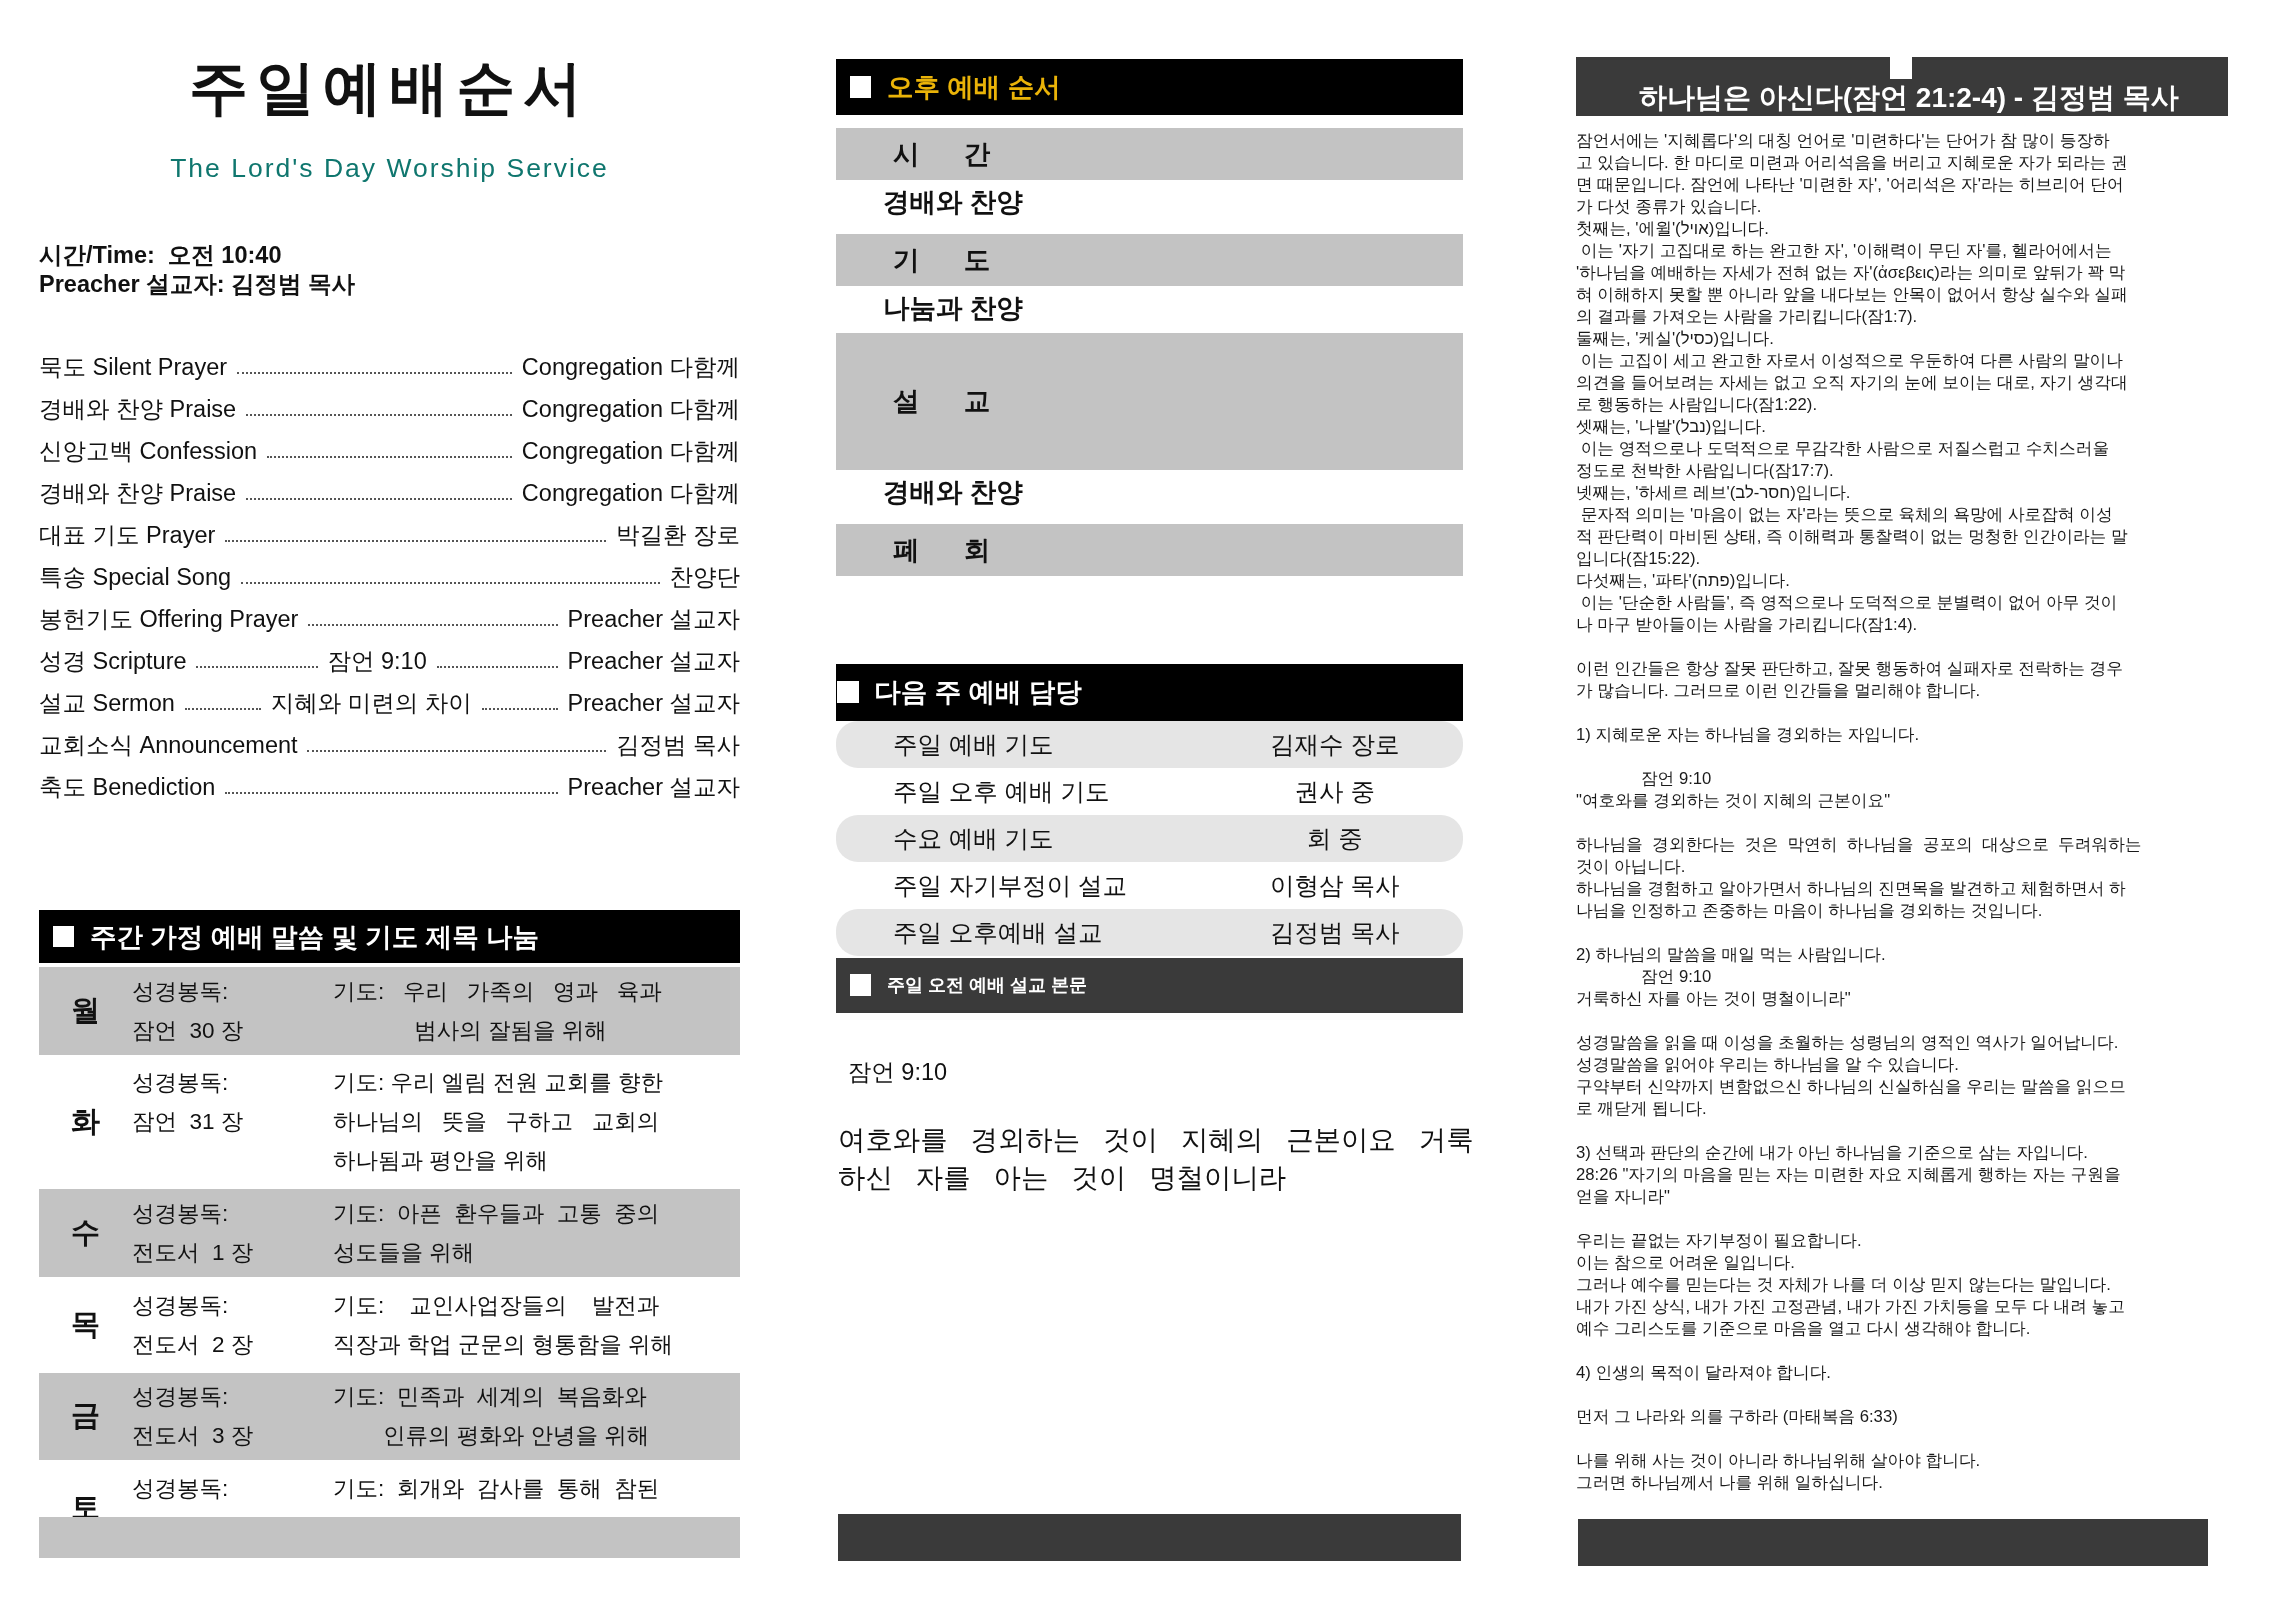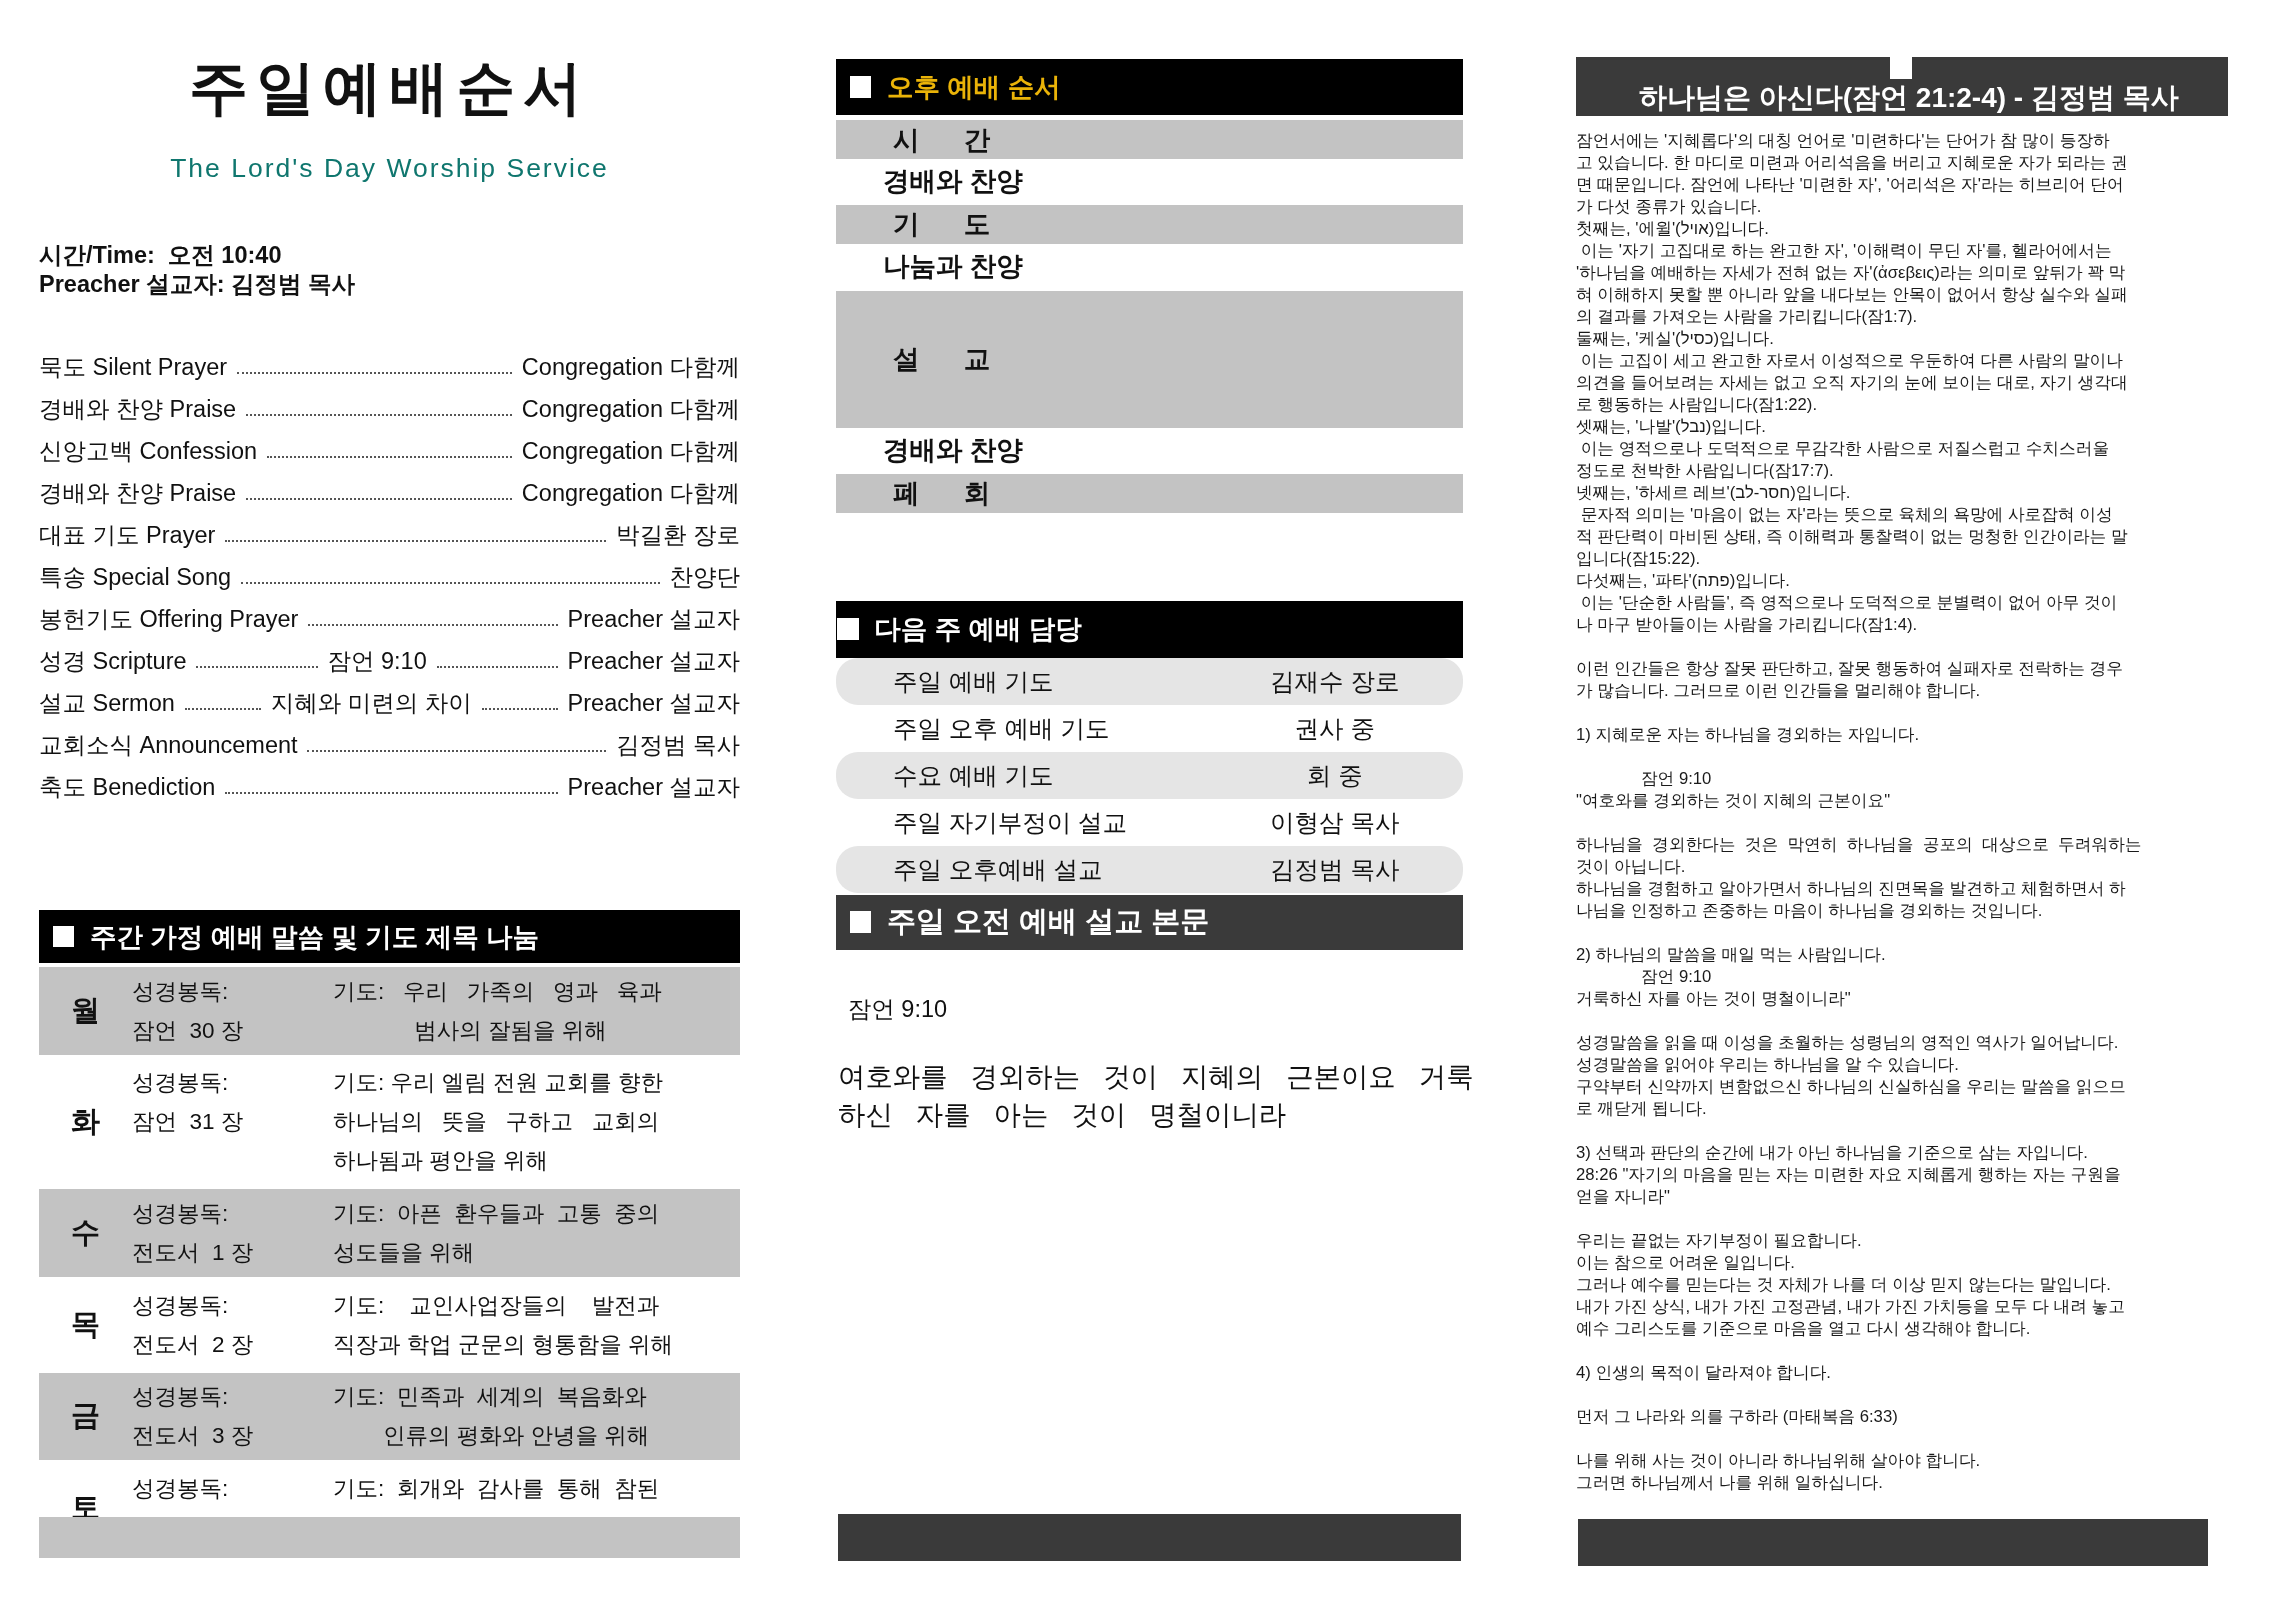--- a/index.html
+++ b/index.html
@@ -34,33 +34,33 @@
   .wrow .day{flex:0 0 93px;align-self:center;text-align:center;font-size:29px;font-weight:700;}
   .wrow .scripture{flex:0 0 201px;white-space:pre;line-height:39px;padding:4.9px 0;}
   .wrow .prayer{flex:1;white-space:pre;line-height:39px;padding:4.9px 0;}
   .wrow.h2{min-height:84px;}
   .wrow.h3{min-height:120px;}
   .left-footer-bar{position:absolute;top:1517px;left:0;width:701px;height:41px;background:#c3c3c3;}
 
   
   .mid-header{margin-top:59px;height:56px;background:#000;color:#eab308;display:flex;
               align-items:center;font-size:26.5px;font-weight:600;padding-left:13.7px;white-space:pre;}
-  .band{background:#c3c3c3;height:39px;margin-top:5px;display:flex;align-items:center;
+  .band{background:#c3c3c3;height:52px;margin-top:13px;display:flex;align-items:center;
         font-size:26.5px;font-weight:700;padding-left:57px;white-space:pre;}
   .textrow{height:37px;margin-top:3.9px;display:flex;align-items:center;
            font-size:26.5px;font-weight:700;padding-left:47px;white-space:pre;}
   .band.tall{height:137px;margin-top:5.9px;}
   .nw-header{margin-top:88px;height:57px;background:#000;color:#fff;display:flex;
              align-items:center;font-size:26.5px;font-weight:600;padding-left:1px;white-space:pre;}
   .nw-row{display:flex;align-items:center;height:47px;font-size:24.5px;white-space:pre;}
   .nw-row.shaded{background:#e5e5e5;border-radius:22px;}
   .nw-role{flex:0 0 50%;padding-left:57px;}
   .nw-person{flex:1;text-align:center;}
   .sermon-header{margin-top:2px;height:55px;background:#3a3a3a;color:#fff;display:flex;
-                 align-items:center;font-size:29px;font-weight:600;padding-left:13.7px;white-space:pre;}
+                 align-items:center;font-size:18px;font-weight:600;padding-left:13.7px;white-space:pre;}
   .sermon-ref{margin-top:43px;font-size:23.5px;padding-left:11.8px;white-space:pre;}
   .sermon-verse{margin-top:33px;font-size:27.4px;line-height:38px;white-space:pre;
                 word-spacing:3.9px;padding-left:2px;}
   .mid-bottom-bar{position:absolute;top:1514px;left:2px;width:623px;height:47px;background:#3a3a3a;}
 
   
   .right-header{margin-top:57px;height:59px;background:#3a3a3a;color:#fff;display:flex;
                 align-items:center;font-size:28px;font-weight:600;padding-left:13.7px;white-space:pre;flex-direction:column;}
   .right-body{margin-top:13.7px;font-size:16.7px;line-height:22px;white-space:pre;
               overflow:hidden;color:#1a1a1a;}

